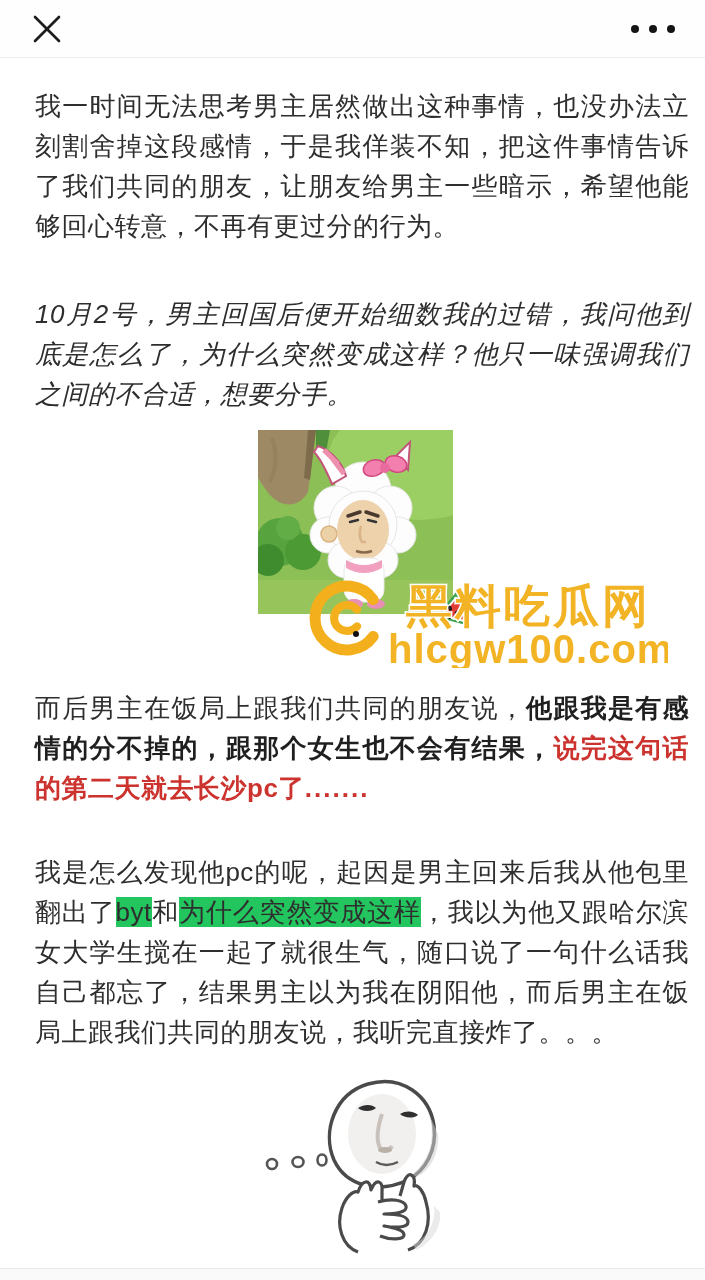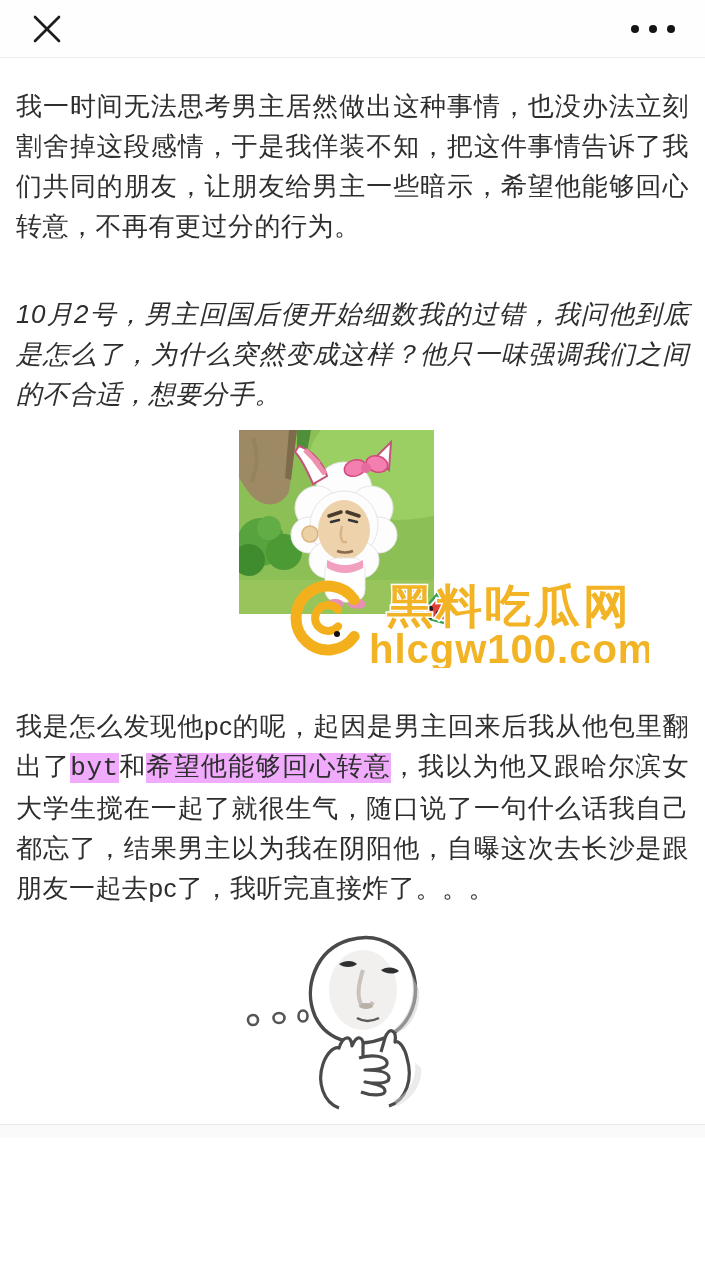--- a/index.html
+++ b/index.html
@@ -8,33 +8,33 @@
 
   
   .topbar { height:58px; display:flex; align-items:center; justify-content:space-between;
             padding:0 26px; border-bottom:1px solid #ededed; background:#fefefe; }
   .icon-btn { background:none; border:none; cursor:pointer; display:flex;
               align-items:center; justify-content:center; padding:4px; }
   .dots { display:flex; gap:10px; align-items:center; }
   .dots i { width:8px; height:8px; border-radius:50%; background:#141414; display:block; }
 
   
-  main { padding:0 16px; }
+  main { padding:0 16px;margin-left:19px; }
   p.para { font-size:26px; line-height:40px; letter-spacing:0.5px; color:#2e2e2e;
            text-align:justify; }
   .p1 { margin-top:28px; }
   .p2 { margin-top:48px;font-style:italic; }
   .p3 { margin-top:26px; }
   .p4 { margin-top:44px; }
 
   .seg-normal   { }
   .seg-bold     { font-weight:bold; color:#1f1f1f; }
   .seg-bold-red { font-weight:bold; color:#cc332e; }
   .seg-red      { font-weight:bold; color:#cc332e; letter-spacing:2px; }
-  .seg-highlight{ background:#f0abfc;font-family:Liberation Mono, monospace; }
+  .seg-highlight{ background:#22c55e; }
 
   
   .fig1 { position:relative; margin-top:16px; height:232px;text-decoration:underline; }
   .fig1 .meme { position:absolute; left:223px; top:0; width:195px; height:184px; }
   .fig1 .wm   { position:absolute; left:273px; top:138px; width:360px; height:100px; }
 
   
   .fig2 { margin:10px 0 0 223px; width:195px; height:200px; }
 
   
@@ -130,22 +130,23 @@
           <ellipse cx="16" cy="-4" rx="2" ry="2.6" fill="#1c1c1c"></ellipse>
           <ellipse cx="21" cy="3" rx="2" ry="2.6" fill="#1c1c1c"></ellipse>
           <ellipse cx="13" cy="4" rx="1.8" ry="2.4" fill="#1c1c1c"></ellipse>
         </g>
       </g>
       <text x="98" y="54" font-size="46" font-weight="bold" letter-spacing="3" fill="#f2b324" stroke="#ffffff" stroke-width="3" paint-order="stroke">黑料吃瓜网</text>
       <text x="80" y="95" font-size="40" font-weight="bold" letter-spacing="1" fill="#f2b324" stroke="#ffffff" stroke-width="3" paint-order="stroke">hlcgw100.com</text>
     </svg>
   </figure>
 
+  <p class="para p3"><span class="seg-normal">而后男主在饭局上跟我们共同的朋友说，</span><span class="seg-bold">他跟我是有感情的分不掉的，跟那个女生也不会有结果，</span><span class="seg-bold-red">说完这句话的第二天就去长沙pc了</span><span class="seg-red">.......</span></p>
 
-  <p class="para p4"><span class="seg-normal">我是怎么发现他pc的呢，起因是男主回来后我从他包里翻出了</span><span class="seg-highlight">byt</span><span class="seg-normal">和</span><span class="seg-highlight">希望他能够回心转意</span><span class="seg-normal">，我以为他又跟哈尔滨女大学生搅在一起了就很生气，随口说了一句什么话我自己都忘了，结果男主以为我在阴阳他，自曝这次去长沙是跟朋友一起去pc了，我听完直接炸了。。。</span></p>
+  <p class="para p4"><span class="seg-normal">我是怎么发现他pc的呢，起因是男主回来后我从他包里翻出了</span><span class="seg-highlight">byt</span><span class="seg-normal">和</span><span class="seg-highlight">为什么突然变成这样</span><span class="seg-normal">，我以为他又跟哈尔滨女大学生搅在一起了就很生气，随口说了一句什么话我自己都忘了，结果男主以为我在阴阳他，而后男主在饭局上跟我们共同的朋友说，我听完直接炸了。。。</span></p>
 
   <figure class="fig2">
     <svg viewBox="0 0 195 200" width="195" height="200">
       <rect width="195" height="200" fill="#ffffff"></rect>
 
       <g fill="#ffffff" stroke="#555555" stroke-width="2.6">
         <ellipse cx="14" cy="102" rx="5" ry="5"></ellipse>
         <ellipse cx="40" cy="100" rx="5.5" ry="5"></ellipse>
         <ellipse cx="64" cy="98" rx="4.5" ry="5.5"></ellipse>
       </g>

